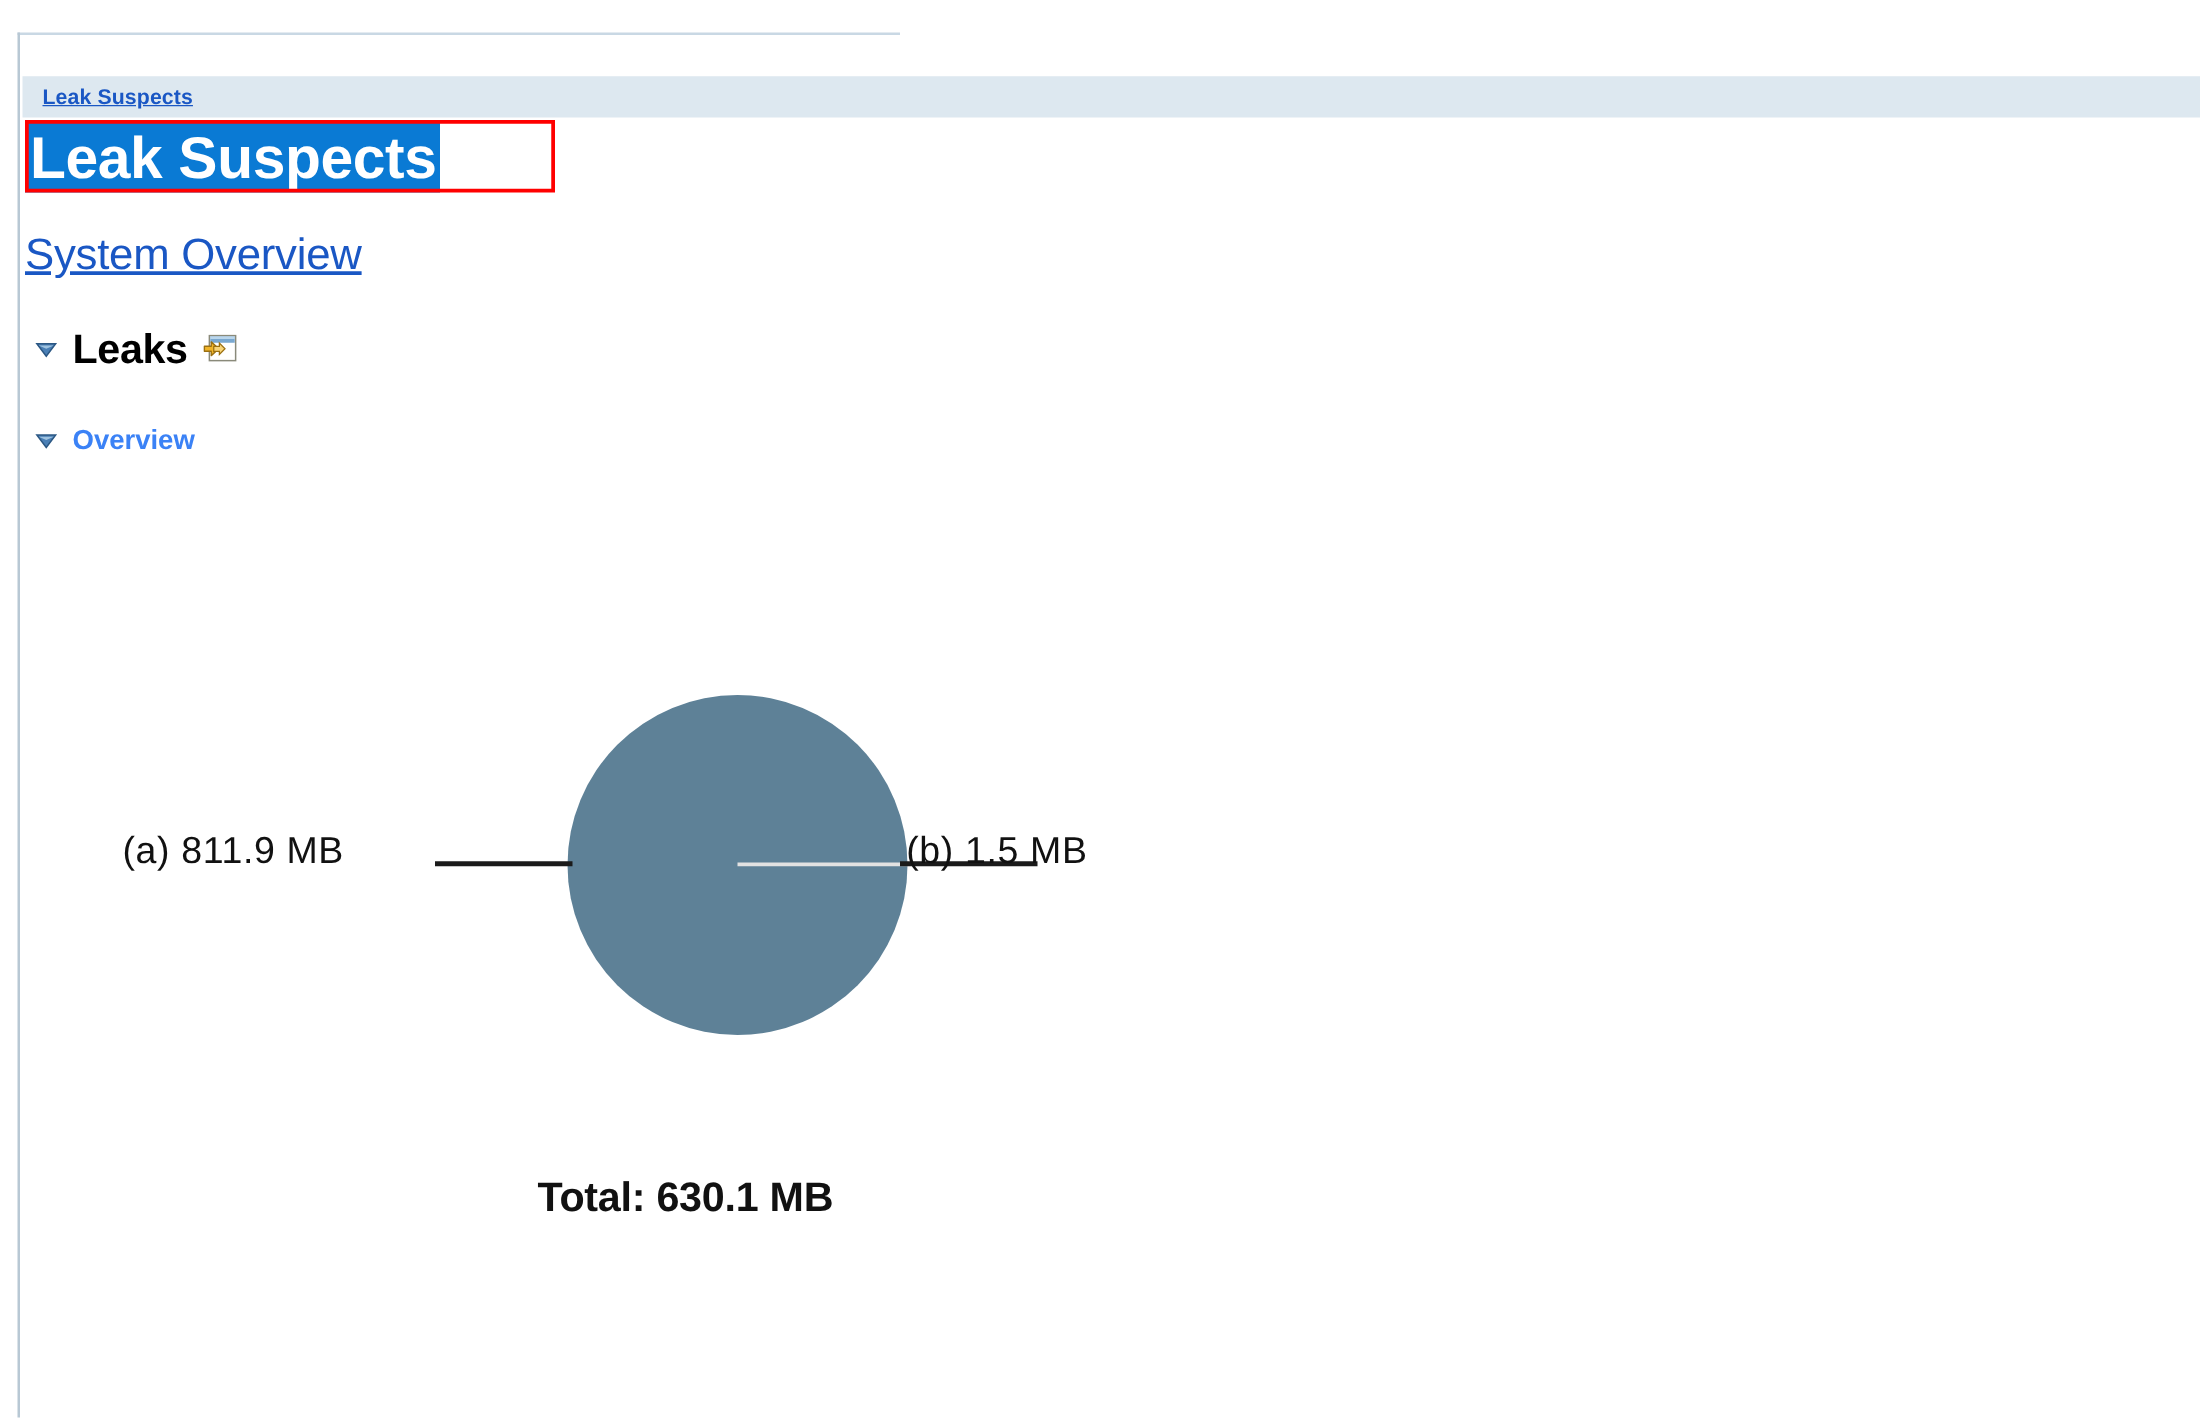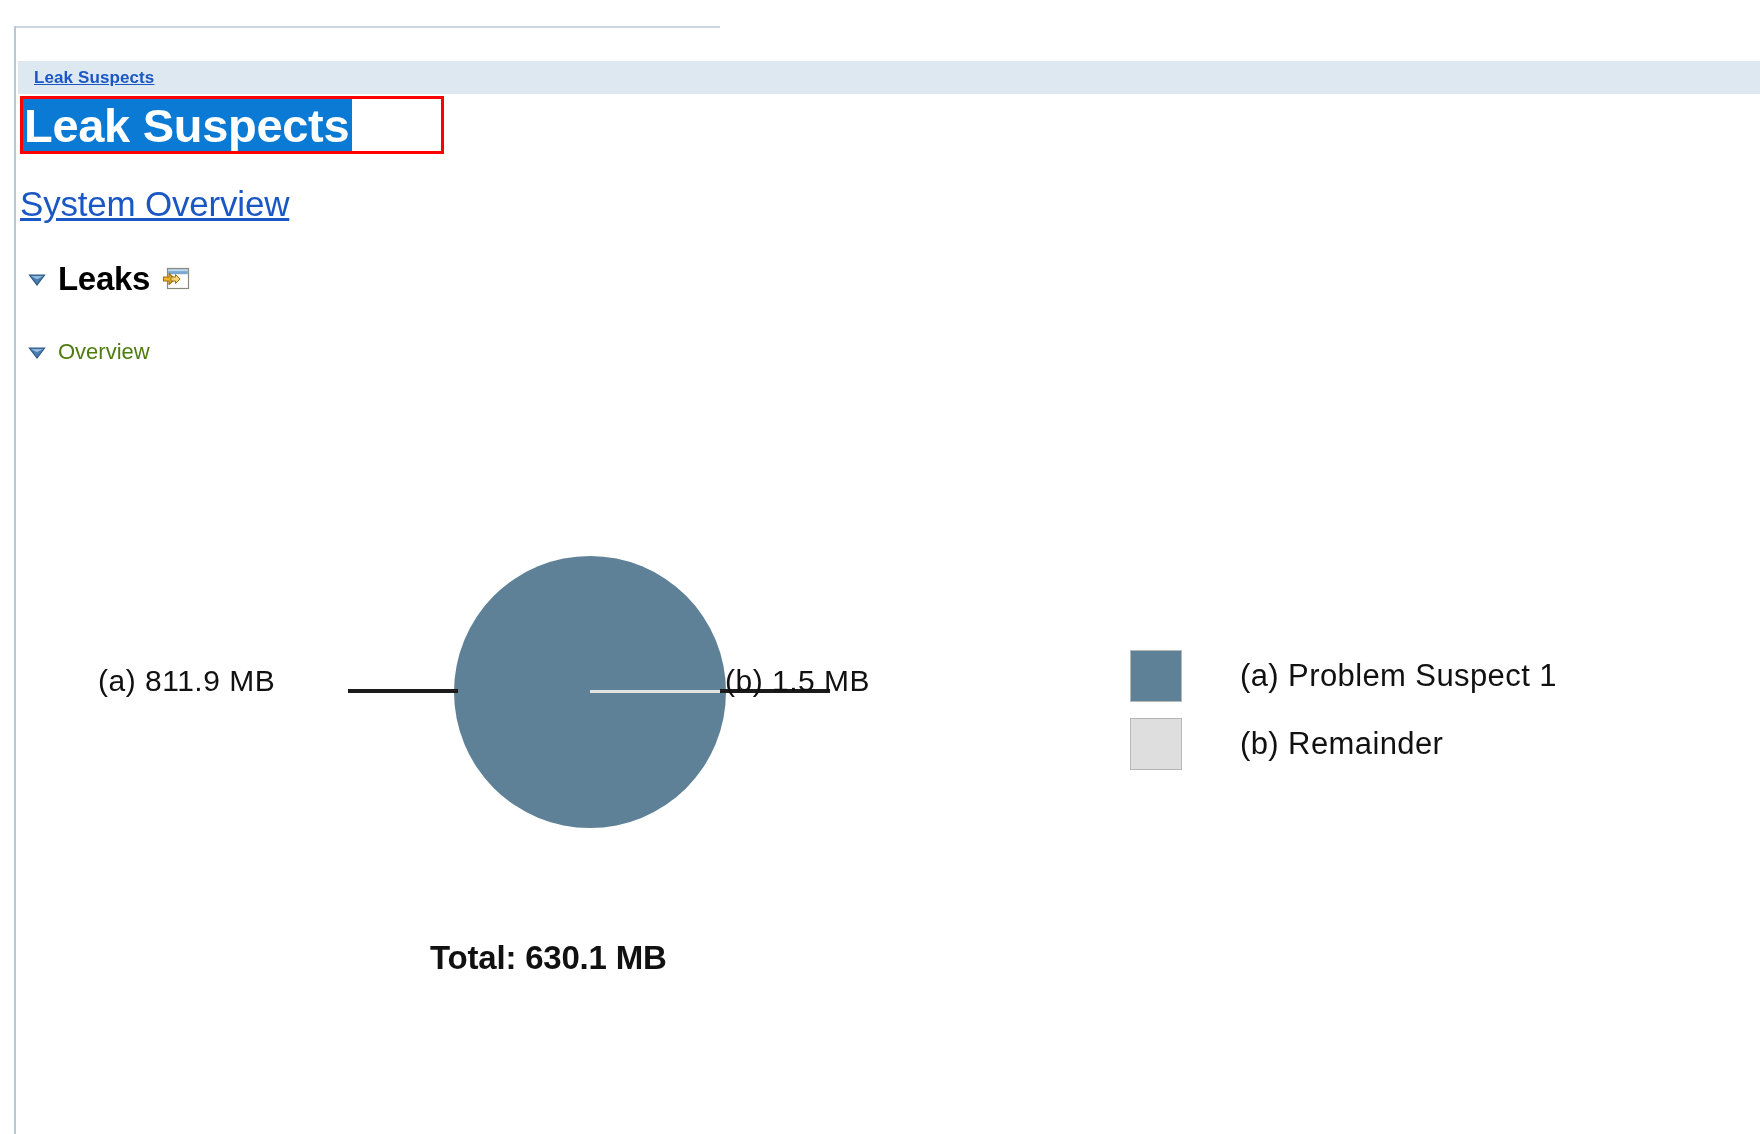--- a/index.html
+++ b/index.html
@@ -112,22 +112,22 @@
   }
   .tree-label-large {
     font-size: 33px;
     font-weight: bold;
     color: #000000;
     white-space: nowrap;
     letter-spacing: -0.3px;
   }
   .tree-label-small {
     font-size: 22px;
-    font-weight: normal;
-    color: #4d7c0f;
+    font-weight: bold;
+    color: #3b82f6;
     white-space: nowrap;
   }
   #leaks-window-icon {
     width: 28px; height: 26px;
     margin-left: 12px;
     flex: 0 0 auto;
     display: block;
   }
 
   
@@ -265,27 +265,17 @@
       <div id="pie-slice-a"></div>
       <div id="pie-slice-b"></div>
 
       <div id="leader-line-a"></div>
       <div id="leader-line-b"></div>
 
       <span id="label-a">(a)  811.9 MB</span>
       <span id="label-b">(b)  1.5 MB</span>
     </div>
 
-    <div id="pie-legend">
-      <div class="legend-row">
-        <span class="legend-swatch" style="background:#5e8197;border:1px solid #b7b7b7;"></span>
-        <span class="legend-text">(a)  Problem Suspect 1</span>
-      </div>
-      <div class="legend-row">
-        <span class="legend-swatch" style="background:#dedede;border:1px solid #b7b7b7;"></span>
-        <span class="legend-text">(b)  Remainder</span>
-      </div>
-    </div>
 
     <span id="chart-total">Total: 630.1 MB</span>
   </div>
 
 </div>
 
 </body></html>

